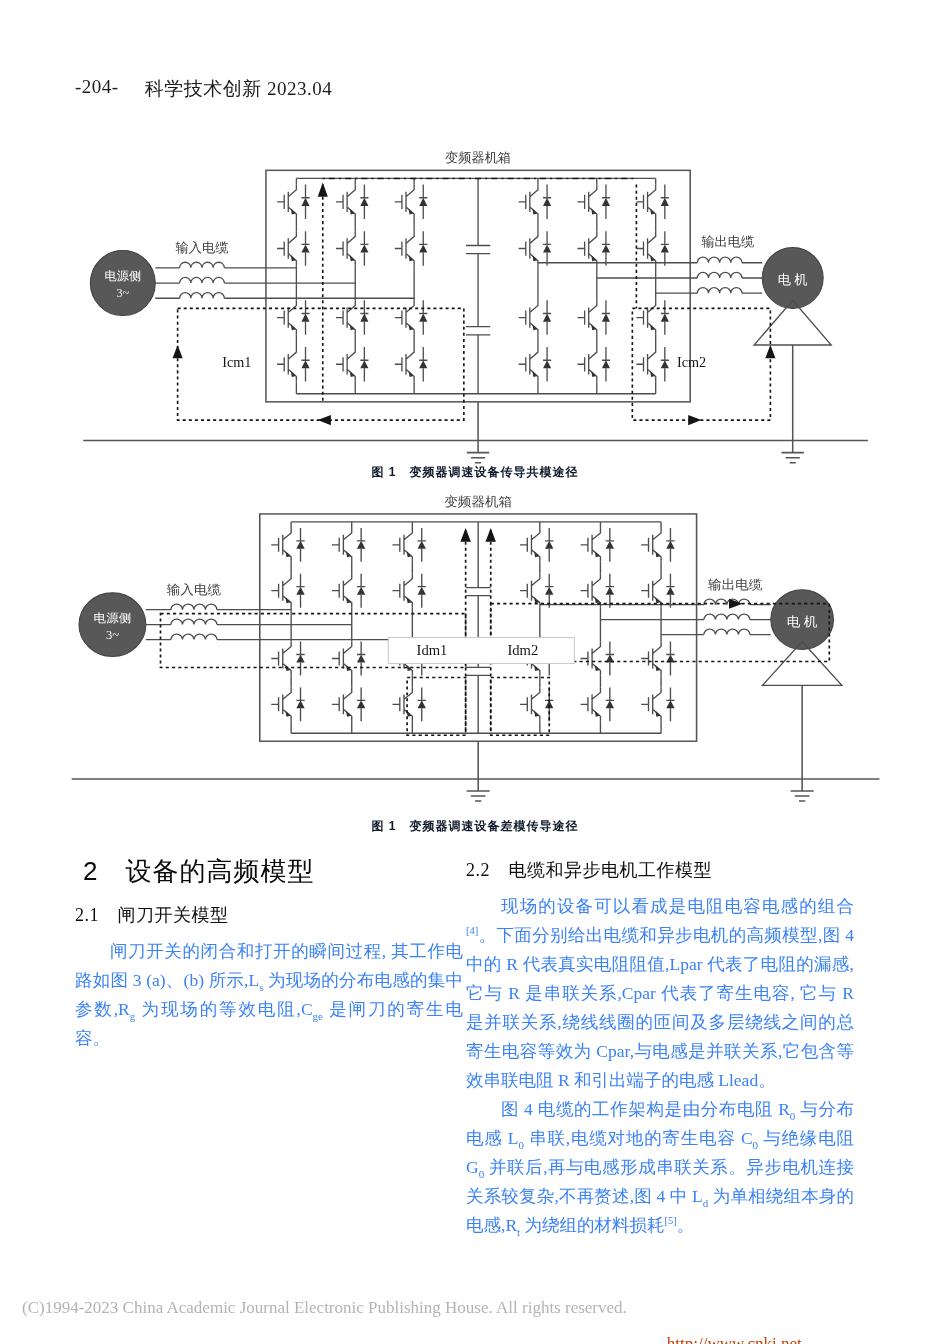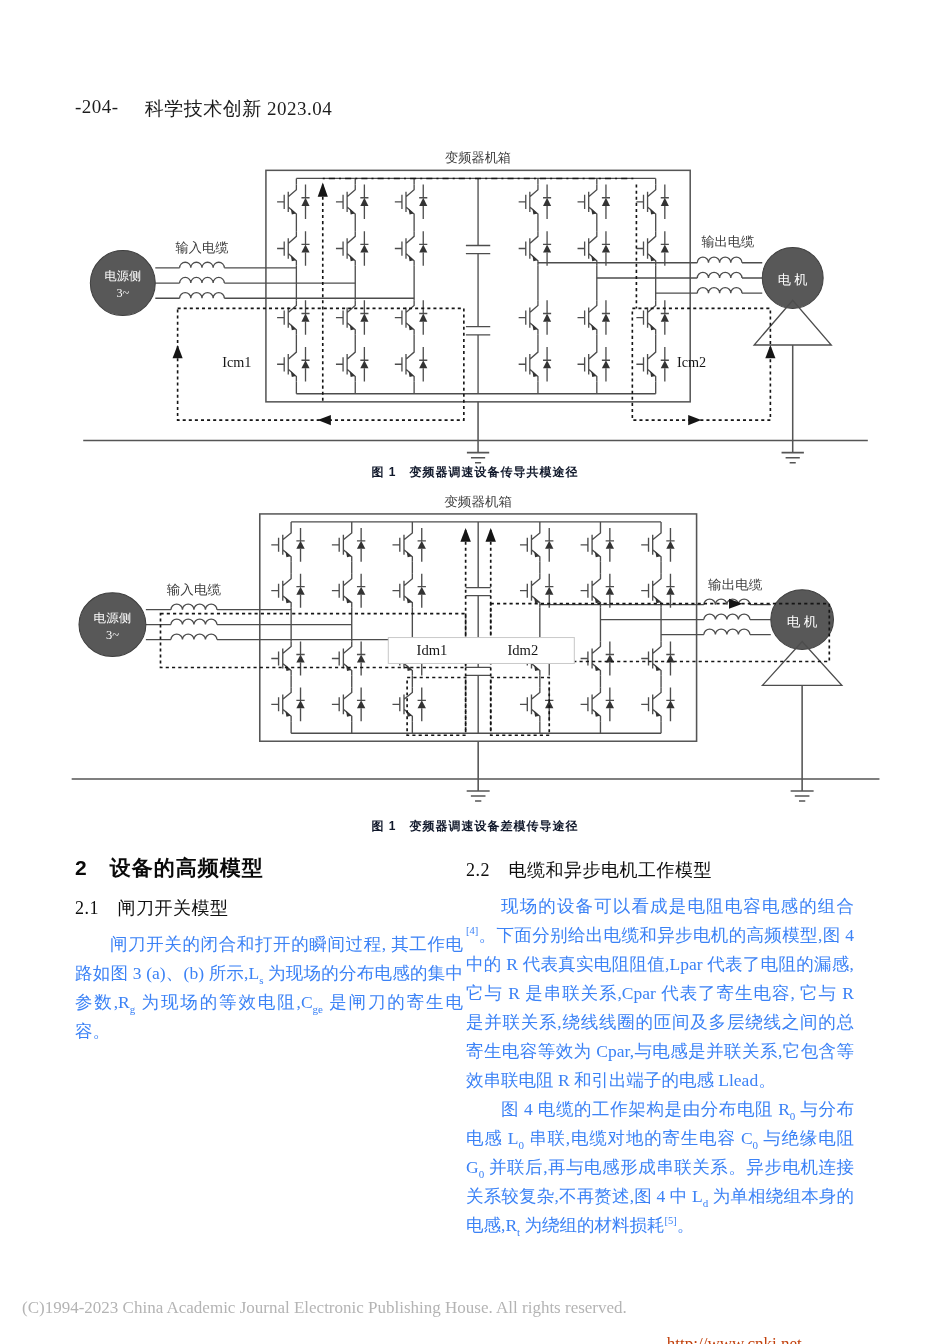--- a/index.html
+++ b/index.html
@@ -3,35 +3,35 @@
 <meta charset="utf-8">
 <style>
   html,body{margin:0;padding:0;}
   body{
     width:950px;height:1344px;position:relative;background:#ffffff;
     font-family:"Liberation Serif","DejaVu Serif",serif;color:#111;
     overflow:hidden;
   }
   .header{
     position:absolute;top:76px;left:75px;display:flex;gap:26px;
-    font-size:19px;color:#1d1d1d;letter-spacing:.5px;margin-top:20px;
+    font-size:19px;color:#1d1d1d;letter-spacing:.5px;
   }
   .fig{position:absolute;}
   .fig svg{display:block;}
   .fig-caption{
     position:absolute;left:75px;width:800px;text-align:center;
     font-family:Liberation Sans, sans-serif;
     font-weight:bold;font-size:12px;color:#0f172a;letter-spacing:1px;
   }
   .col{position:absolute;width:388px;top:852px;}
   .col-left{left:75px;}
   .col-right{left:466px;}
   h2.sec{
-    margin:2px 0 14px 0;font-family:"Liberation Sans","DejaVu Sans",sans-serif;
-    font-size:21px;font-weight:bold;color:#0a0a0a;letter-spacing:1px;
+    margin:2px 0 14px 8px;font-family:"Liberation Sans","DejaVu Sans",sans-serif;
+    font-size:26px;font-weight:normal;color:#0a0a0a;letter-spacing:1px;
   }
   h3.sub{
     margin:0 0 10px 0;font-size:18px;font-weight:normal;color:#0f0f0f;
     letter-spacing:.5px;
   }
   .col-right h3.sub{margin-top:6px;}
   p.body{
     margin:0;font-size:17.5px;line-height:29px;text-align:justify;
     text-indent:2em;color:#3b82f6;
   }

